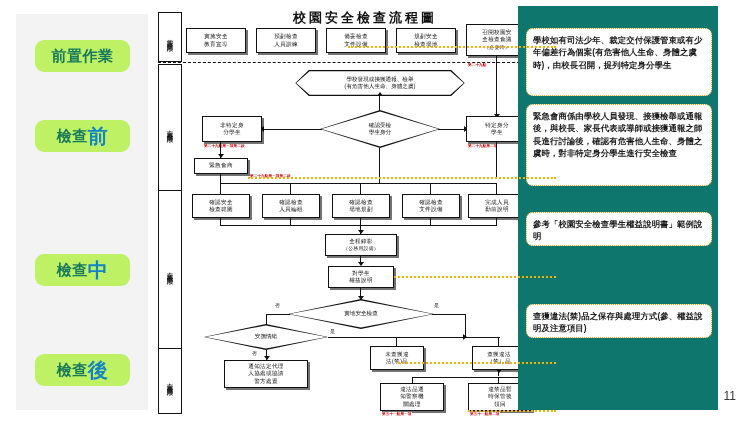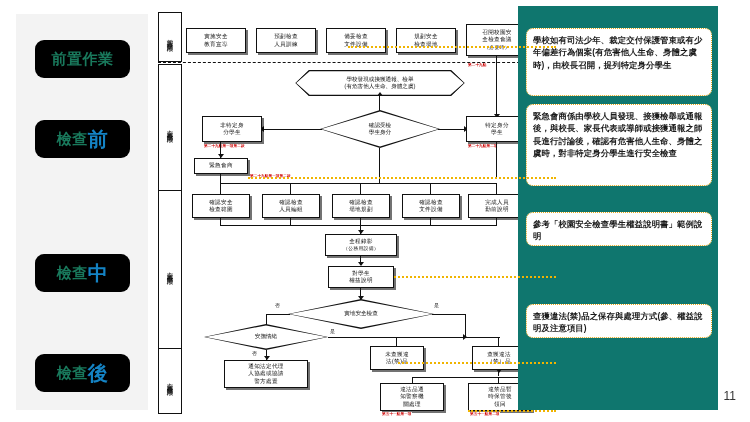--- a/index.html
+++ b/index.html
@@ -11,22 +11,22 @@
     overflow:hidden;
   }
   .root{position:absolute;left:0;top:0;width:750px;height:422px;}
 
   
   #stage-panel{
     position:absolute;left:16px;top:14px;width:132px;height:396px;
     background:#f3f3f3;
   }
   .stage-chip{
-    position:absolute;left:19px;width:95px;height:38px;
-    background:#000000;border-radius:9px;
+    position:absolute;left:19px;width:95px;height:32px;
+    background:#bef264;border-radius:9px;
     display:flex;align-items:center;justify-content:center;
     font-family:"Liberation Sans","DejaVu Sans",sans-serif;
     font-weight:bold;white-space:nowrap;letter-spacing:.5px;
   }
   .stage-chip .g{color:#19795c;font-size:15px;}
   .stage-chip .b{color:#1483c4;font-size:20px;line-height:20px;}
 
   
   #phase-rail{position:absolute;left:158px;top:12px;width:22px;height:400px;}
   .phase-cell{
@@ -181,20 +181,21 @@
     <div class="phase-cell" style="top:178px;height:158px;">
       <span>安全檢查中階段</span>
     </div>
     <div class="phase-cell" style="top:336px;height:64px;">
       <span>安全檢查後階段</span>
     </div>
   </div>
 
   <div id="chart">
 
+    <div id="chart-title">校園安全檢查流程圖</div>
 
     <div class="node sh" style="left:6px;top:28px;width:60px;height:25px;white-space:pre-line;">實施安全
 教育宣導</div>
     <div class="node sh" style="left:76px;top:28px;width:60px;height:25px;white-space:pre-line;">預劃檢查
 人員訓練</div>
     <div class="node sh" style="left:146px;top:28px;width:60px;height:25px;white-space:pre-line;">備妥檢查
 文件設備</div>
     <div class="node sh" style="left:216px;top:28px;width:60px;height:25px;white-space:pre-line;">規劃安全
 檢查場地</div>
     <div class="node sh" style="left:286px;top:24px;width:62px;height:32px;flex-direction:column;">

